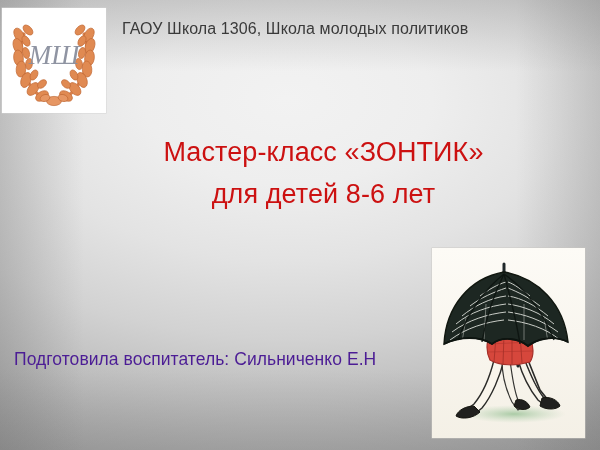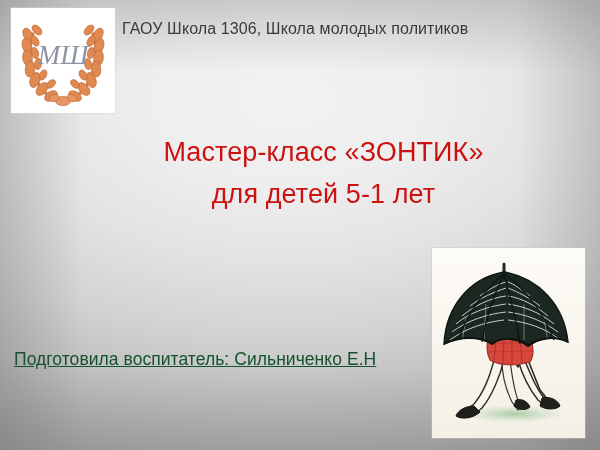--- a/index.html
+++ b/index.html
@@ -35,21 +35,21 @@
     background:
       linear-gradient(180deg, rgba(120,120,120,0.30) 0%, rgba(255,255,255,0) 16%),
       linear-gradient(90deg, rgba(110,110,110,0.30) 0%, rgba(255,255,255,0) 14%),
       linear-gradient(270deg, rgba(110,110,110,0.26) 0%, rgba(255,255,255,0) 14%),
       linear-gradient(0deg, rgba(110,110,110,0.22) 0%, rgba(255,255,255,0) 18%);
   }
 
   
   .logo-box {
     position: absolute;
-    left: 11px;
+    left: 2px;
     top: 8px;
     width: 104px;
     height: 105px;
     background: #ffffff;
     box-shadow: 0 0 0 0.5px rgba(210,210,210,0.9);
   }
   .logo-box svg { display: block; width: 100%; height: 100%; }
 
   .org-title {
     position: absolute;
@@ -79,24 +79,23 @@
   .title-line.l1 { }
   .title-line.l2 { }
   .title-line.l3 { }
 
   
   .author-line {
     position: absolute;
     left: 14px;
     top: 349px;
     font-size: 17.5px;
-    color: #14532d;
+    color: #4c1d95;
     letter-spacing: 0.05px;
     white-space: nowrap;
-    text-decoration: underline;
   }
 
   
   .photo {
     position: absolute;
     left: 432px;
     top: 248px;
     width: 153px;
     height: 190px;
     background: #fbf8f2;
@@ -162,21 +161,21 @@
 
         <text x="52" y="56" text-anchor="middle" font-family="Liberation Serif, serif" font-style="italic" font-size="27" fill="#8a8f9e" opacity="0.95">МШ</text>
       </g>
     </svg>
   </div>
 
   <div class="org-title">ГАОУ Школа 1306, Школа молодых политиков</div>
 
   <div class="title-block">
     <span class="title-line l1">Мастер-класс «ЗОНТИК»</span>
-    <span class="title-line l3">для детей 5-1 лет</span>
+    <span class="title-line l3">для детей 8-6 лет</span>
   </div>
 
   <div class="author-line">Подготовила воспитатель: Сильниченко Е.Н</div>
 
   <div class="photo">
     <svg viewBox="0 0 153 190" xmlns="http://www.w3.org/2000/svg">
       <defs>
         <linearGradient id="paperG" x1="0" y1="0" x2="0" y2="1">
           <stop offset="0%" stop-color="#fdfbf6"></stop>
           <stop offset="100%" stop-color="#f4f0e6"></stop>

